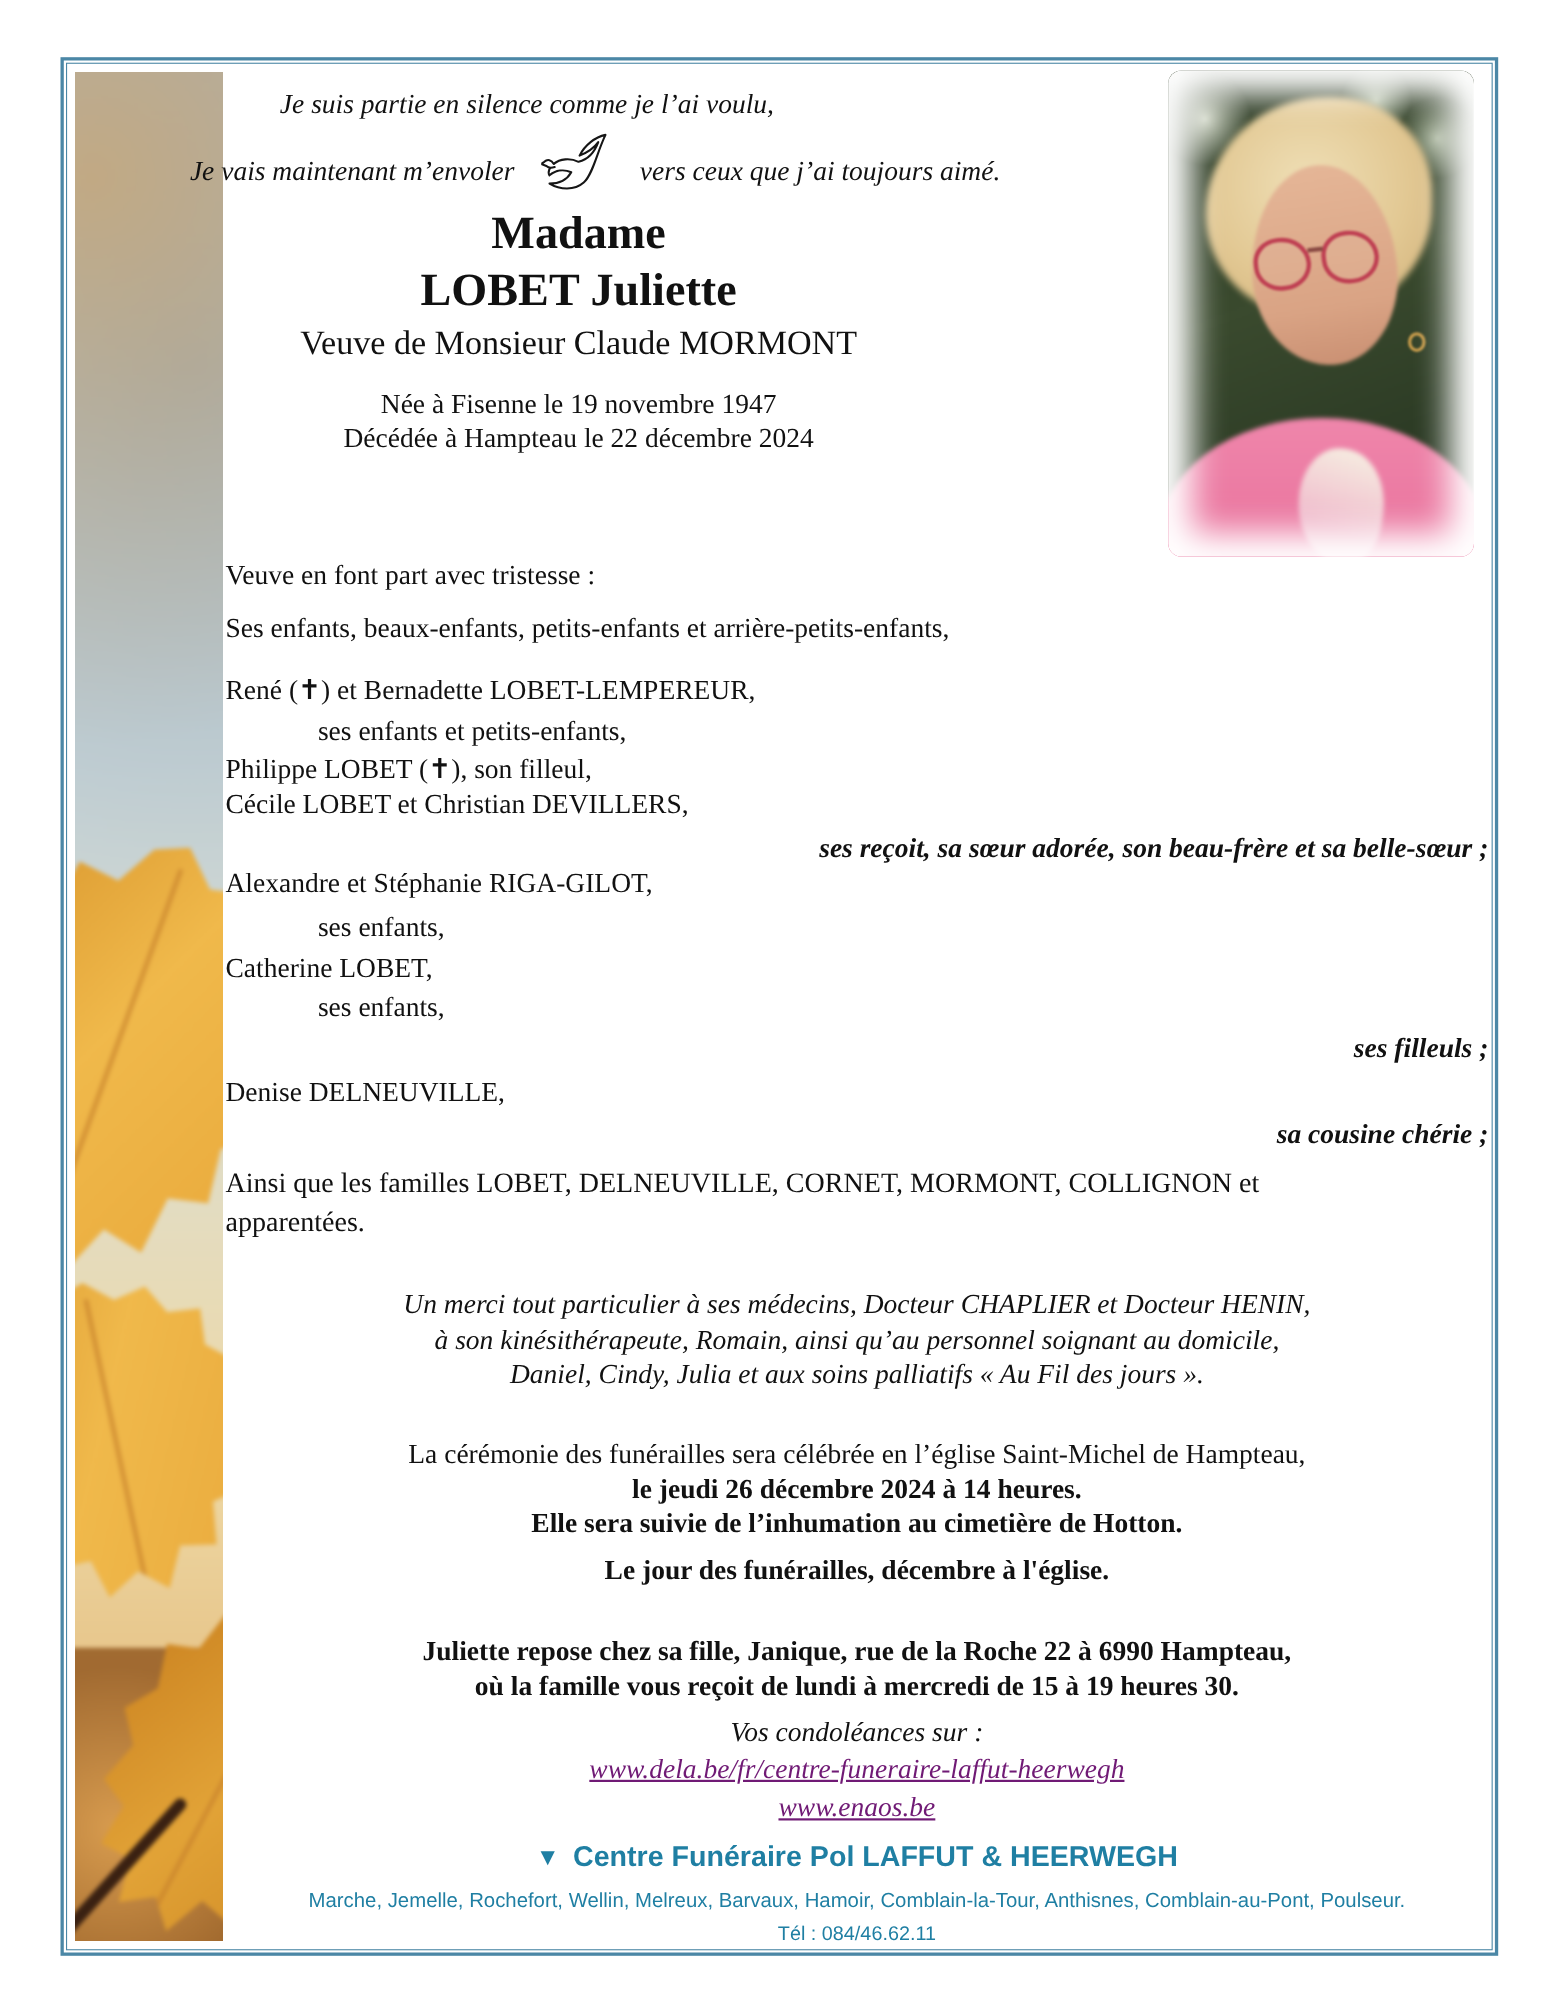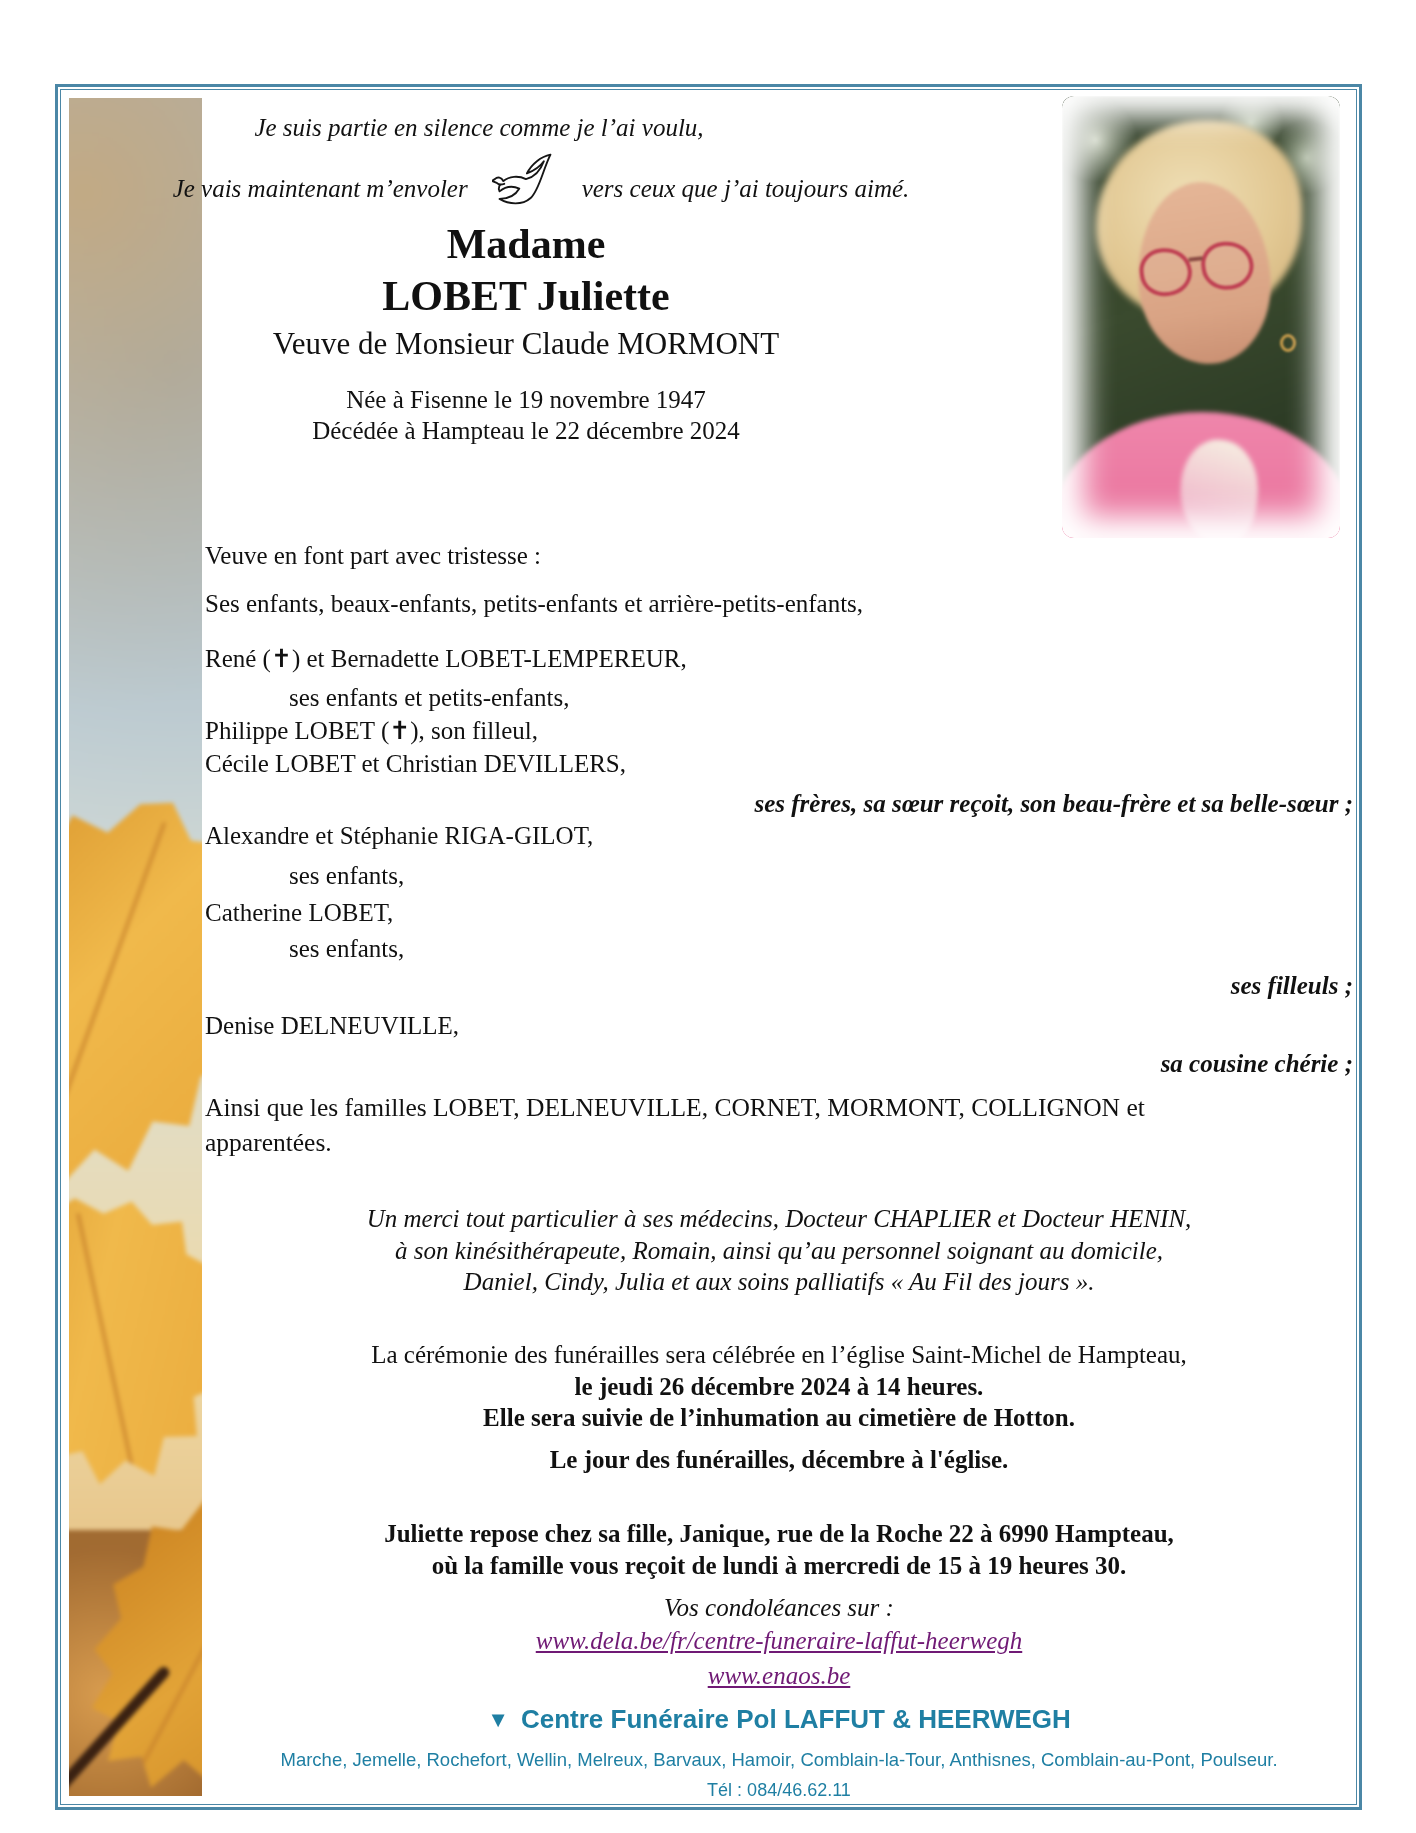--- a/index.html
+++ b/index.html
@@ -1,17 +1,17 @@
 <!DOCTYPE html>
 <html><head>
 <meta charset="utf-8">
 <style>
   html,body{margin:0;padding:0;background:#ffffff;}
   body{width:1416px;height:1833px;position:relative;font-family:"Liberation Serif","DejaVu Serif",serif;color:#111;}
-  .frame{position:absolute;left:55px;top:52px;width:1307px;height:1726px;border:3px solid #4b87a6;padding:2px;box-sizing:border-box;background:#fff;margin-top:32px;}
+  .frame{position:absolute;left:55px;top:52px;width:1307px;height:1726px;border:3px solid #4b87a6;padding:2px;box-sizing:border-box;background:#fff;}
   .frame-inner{position:relative;width:100%;height:100%;border:1px solid #4b87a6;box-sizing:border-box;overflow:hidden;}
 
   
   .strip{position:absolute;left:8px;top:8px;width:133px;height:calc(100% - 16px);overflow:hidden;}
   .strip-art{position:absolute;inset:-8px;filter:blur(2px);
     background:
       radial-gradient(circle at 15% 6%, rgba(214,163,92,.6) 0%, rgba(214,163,92,0) 32%),
       radial-gradient(circle at 75% 16%, rgba(116,138,160,.45) 0%, rgba(116,138,160,0) 38%),
       linear-gradient(180deg,#b2bfca 0%,#bccbd3 12%,#c5d3d8 25%,#ccd8da 38%,#d6dcd4 50%,#e5dcbe 62%,#eed9a6 74%,#e7c488 86%,#d8a960 100%);}
   .leaf{position:absolute;clip-path:polygon(50% 0%,60% 7%,72% 5%,78% 14%,90% 15%,89% 26%,99% 33%,93% 43%,100% 53%,90% 59%,92% 71%,80% 73%,78% 86%,65% 84%,58% 96%,48% 89%,36% 95%,32% 83%,19% 83%,20% 71%,8% 67%,12% 55%,2% 47%,10% 38%,5% 26%,17% 23%,20% 11%,33% 12%,40% 3%);
@@ -136,21 +136,21 @@
       <div>Décédée à Hampteau le 22 décembre 2024</div>
     </div>
 
     <div class="abs body-line" style="top:452px">Veuve en font part avec tristesse :</div>
     <div class="abs body-line" style="top:500px">Ses enfants, beaux-enfants, petits-enfants et arrière-petits-enfants,</div>
 
     <div class="abs body-line" style="top:554px">René (✝) et Bernadette LOBET-LEMPEREUR,</div>
     <div class="abs body-line indent" style="top:594px">ses enfants et petits-enfants,</div>
     <div class="abs body-line" style="top:626px">Philippe LOBET (✝), son filleul,</div>
     <div class="abs body-line" style="top:660px">Cécile LOBET et Christian DEVILLERS,</div>
-    <div class="abs body-line right-note" style="top:700px">ses frères, sa sœur reçoit, son beau-frère et sa belle-sœur ;</div>
+    <div class="abs body-line right-note" style="top:700px">ses reçoit, sa sœur adorée, son beau-frère et sa belle-sœur ;</div>
     <div class="abs body-line" style="top:732px">Alexandre et Stéphanie RIGA-GILOT,</div>
     <div class="abs body-line indent" style="top:772px">ses enfants,</div>
     <div class="abs body-line" style="top:809px">Catherine LOBET,</div>
     <div class="abs body-line indent" style="top:845px">ses enfants,</div>
     <div class="abs body-line right-note" style="top:882px">ses filleuls ;</div>
     <div class="abs body-line" style="top:922px">Denise DELNEUVILLE,</div>
     <div class="abs body-line right-note" style="top:960px">sa cousine chérie ;</div>
 
     <div class="abs closing">
       <div>Ainsi que les familles LOBET, DELNEUVILLE, CORNET, MORMONT, COLLIGNON et</div>

